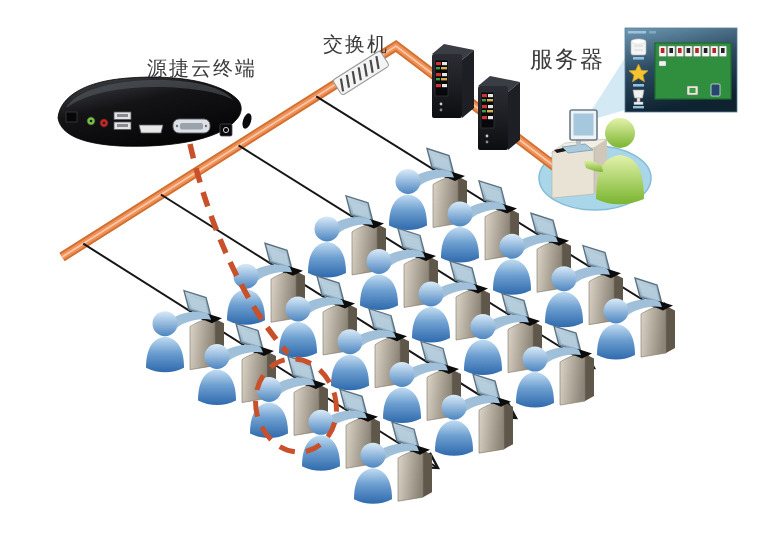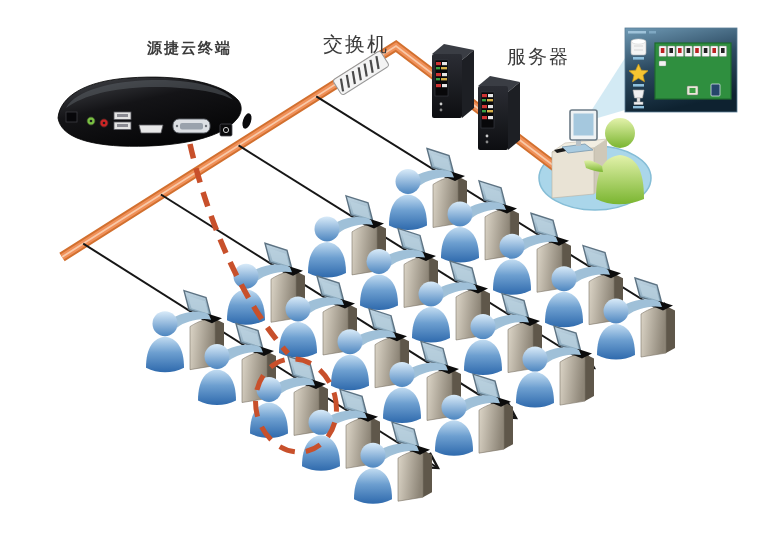--- a/index.html
+++ b/index.html
@@ -5,23 +5,23 @@
   html,body{margin:0;padding:0;background:#ffffff;}
   .stage{
     position:relative;width:773px;height:545px;background:#ffffff;overflow:hidden;
     font-family:"Liberation Sans","DejaVu Sans",sans-serif;
   }
   .stage svg{position:absolute;left:0;top:0;}
   .diagram-label{
     position:absolute;color:#3b3b3b;font-weight:500;white-space:nowrap;
     letter-spacing:2px;user-select:none;
   }
-  .lbl-terminal{left:147px;top:39px;font-size:15px;font-weight:bold;}
+  .lbl-terminal{left:147px;top:55px;font-size:20px;}
   .lbl-switch{left:323px;top:31px;font-size:20px;}
-  .lbl-server{left:507px;top:44px;font-size:19px;}
+  .lbl-server{left:530px;top:44px;font-size:23px;}
 </style>
 </head>
 <body>
 
 <div class="stage">
 
 <svg id="diagram" width="773" height="545" viewBox="0 0 773 545">
   <defs>
     <linearGradient id="bodyGrad" x1="0" y1="0" x2="0" y2="1">
       <stop offset="0" stop-color="#c3ddf2"></stop>

